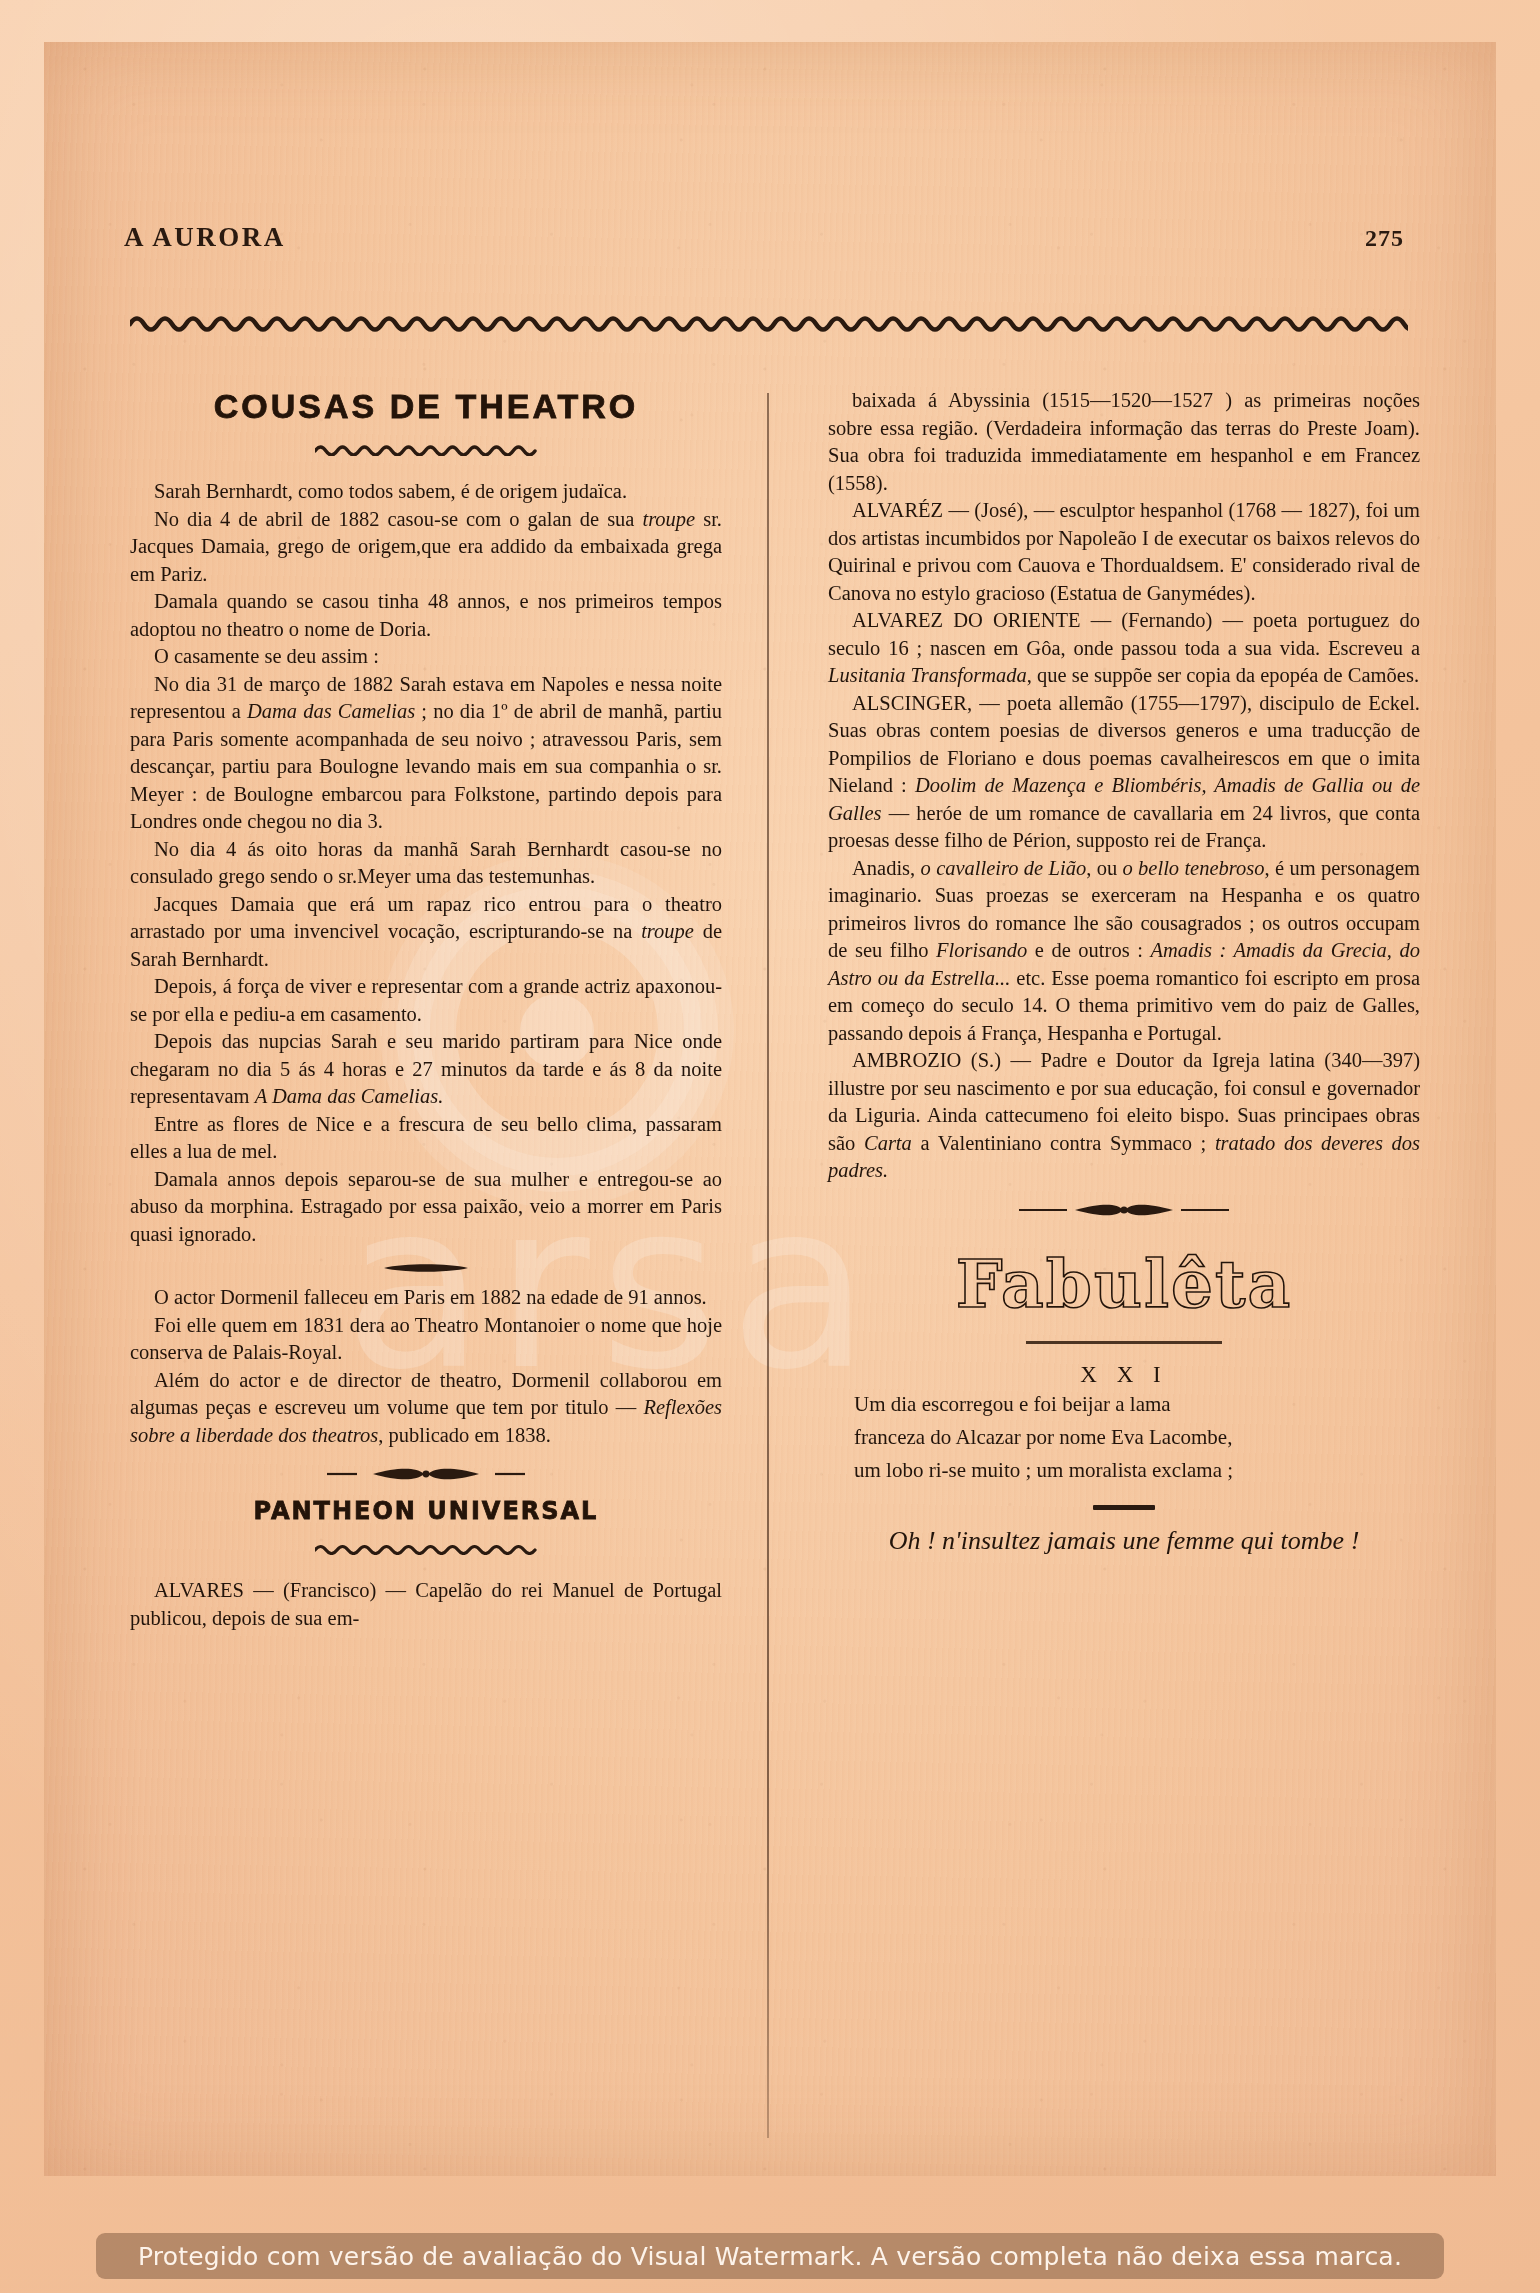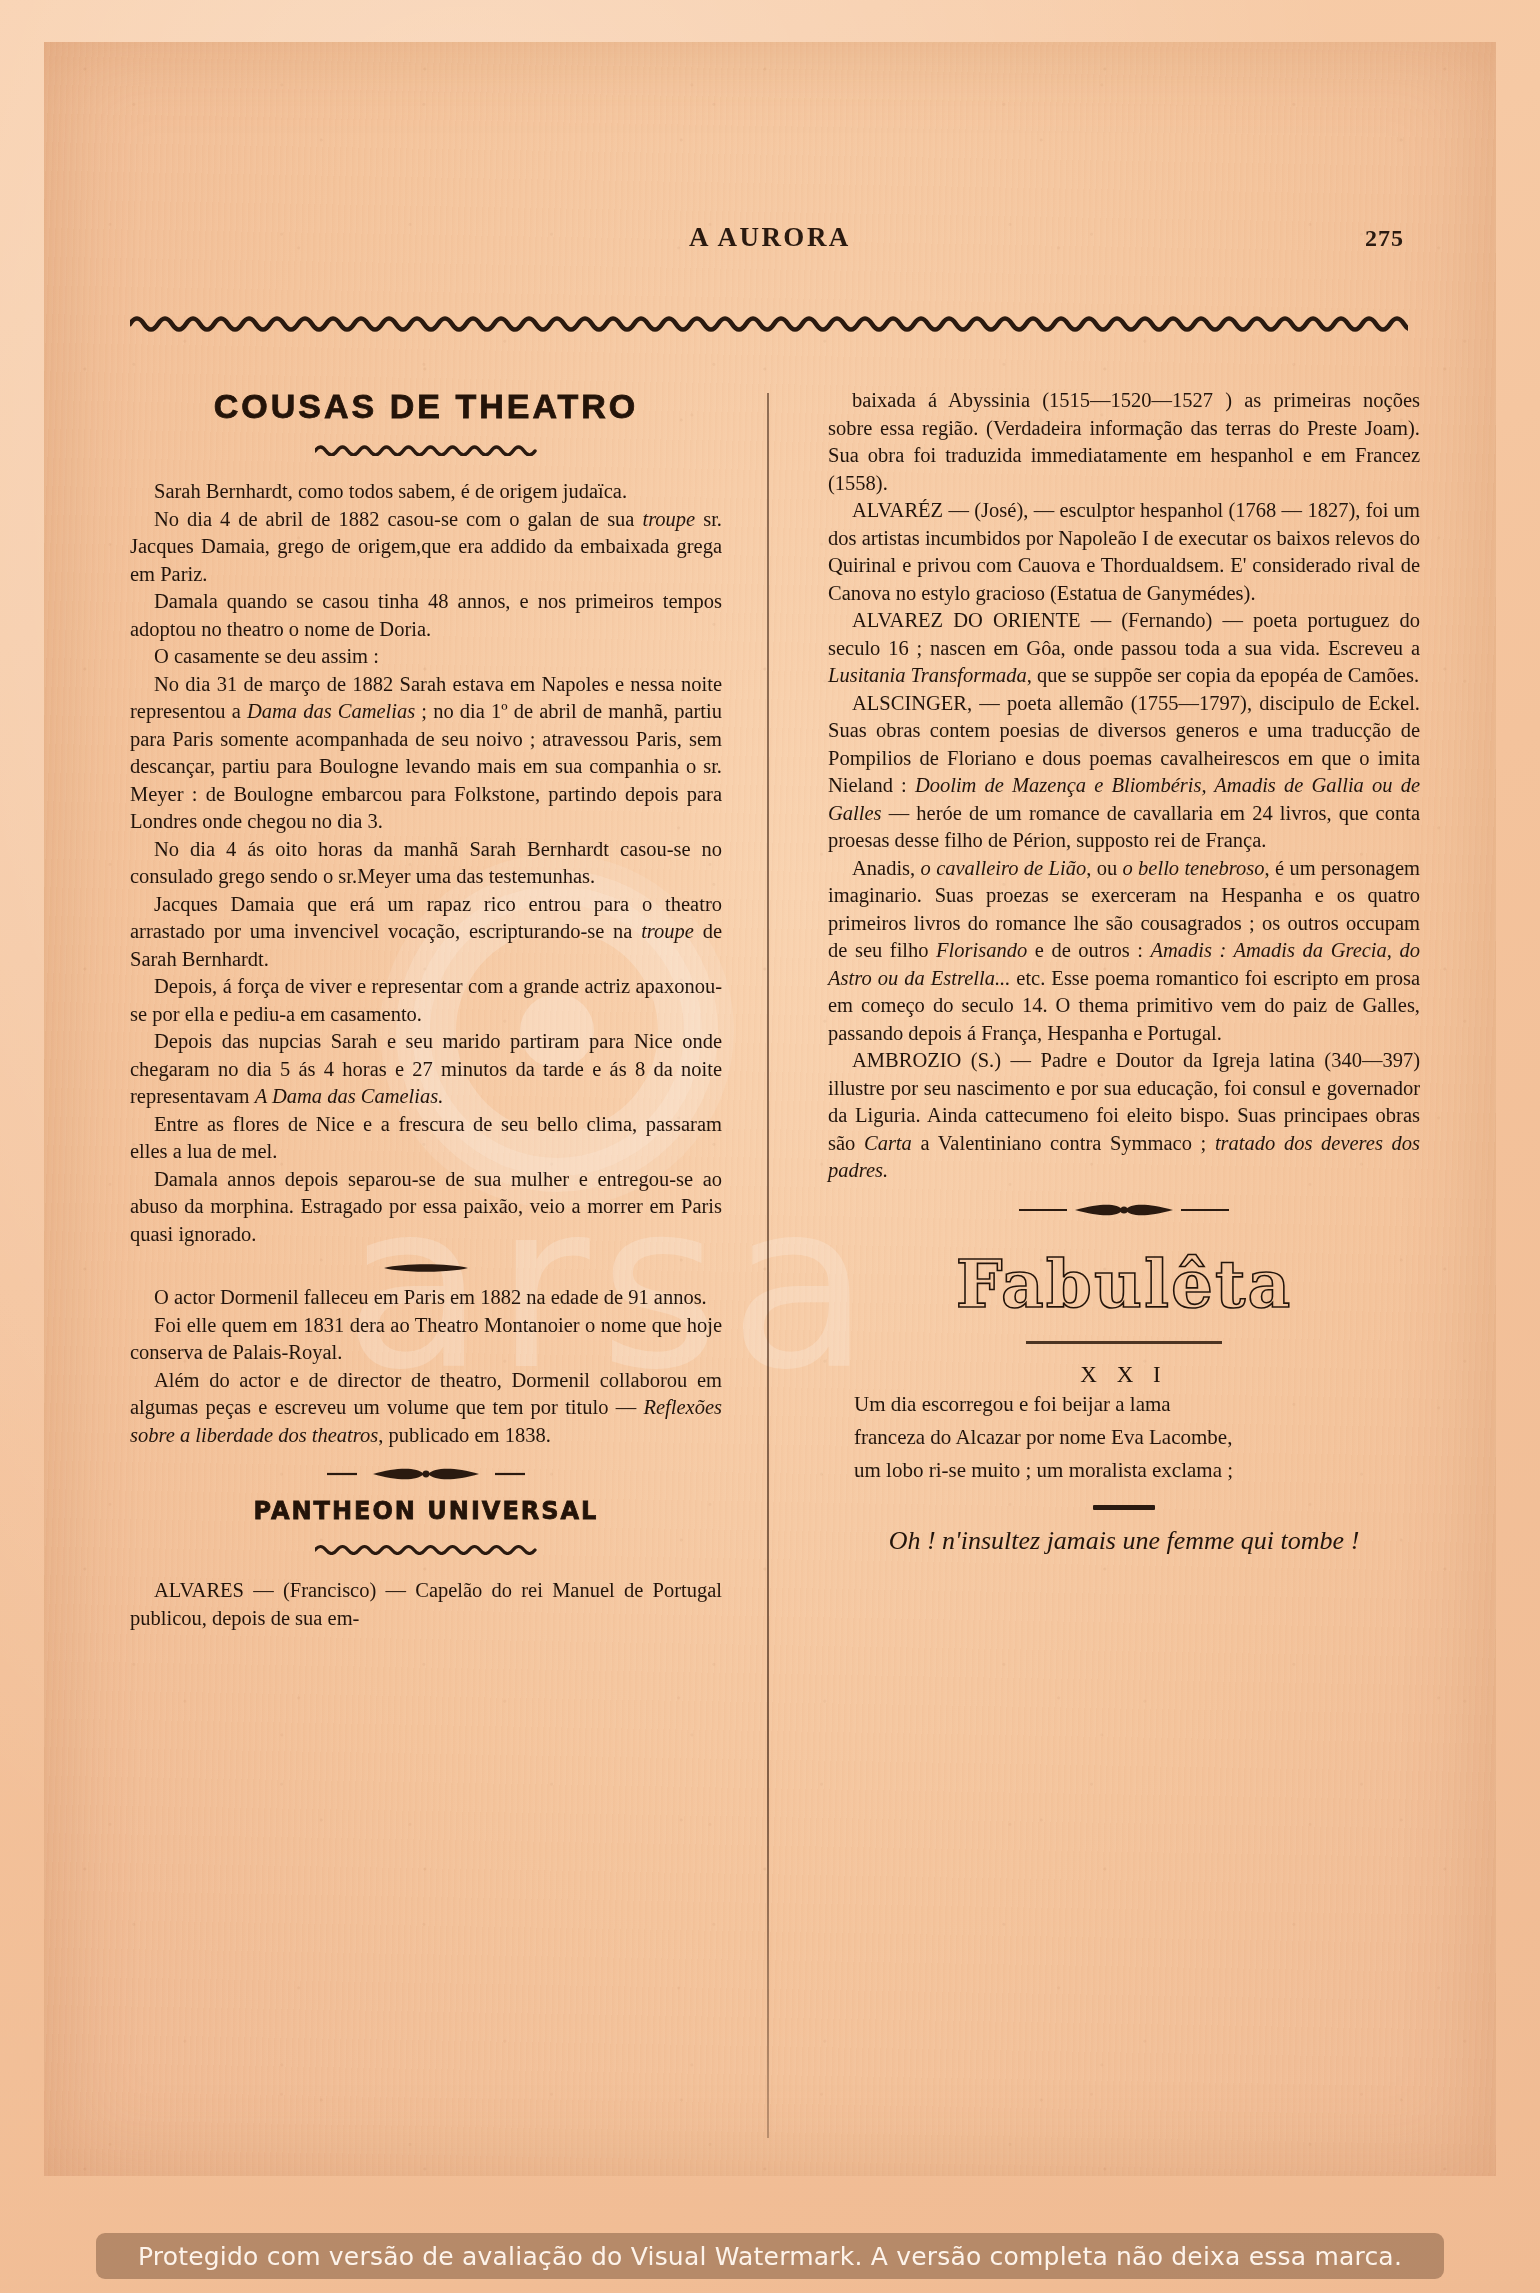--- a/index.html
+++ b/index.html
@@ -55,21 +55,21 @@
   
   #running-head {
     position: absolute;
     left: 80px; right: 80px;
     top: 180px;
     height: 40px;
   }
   .rh-title {
     position: absolute;
     left: 0; right: 0;
-    text-align: center;
+    text-align: left;
     font-family: "Liberation Serif", serif;
     font-weight: bold;
     font-size: 27px;
     letter-spacing: 2.5px;
     color: #2a1a10;
   }
   .rh-folio {
     position: absolute;
     right: 12px;
     top: 3px;

